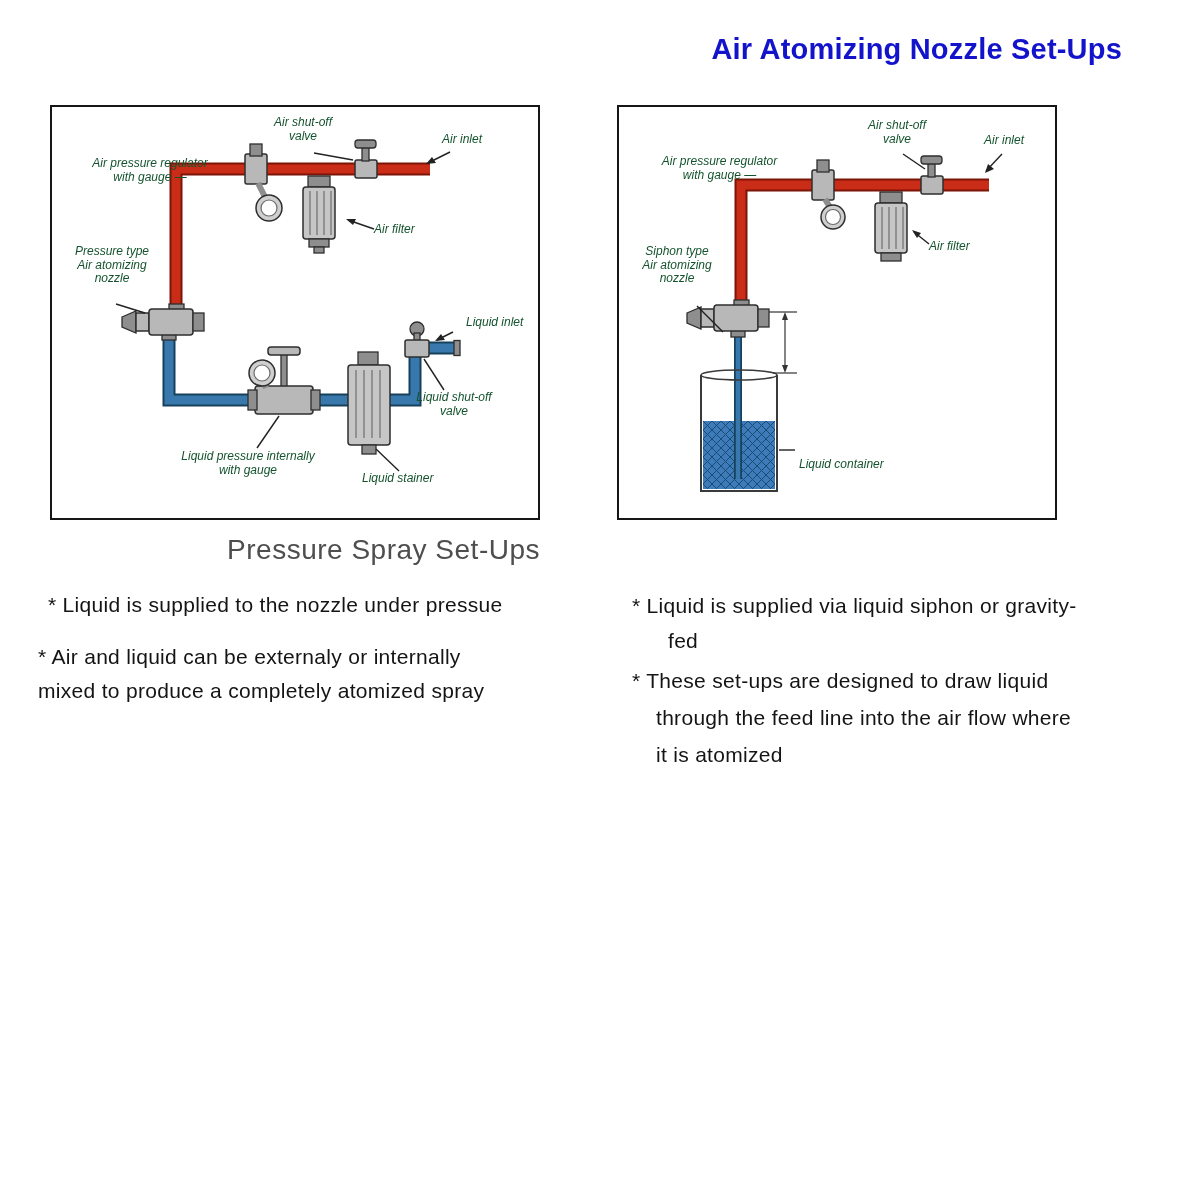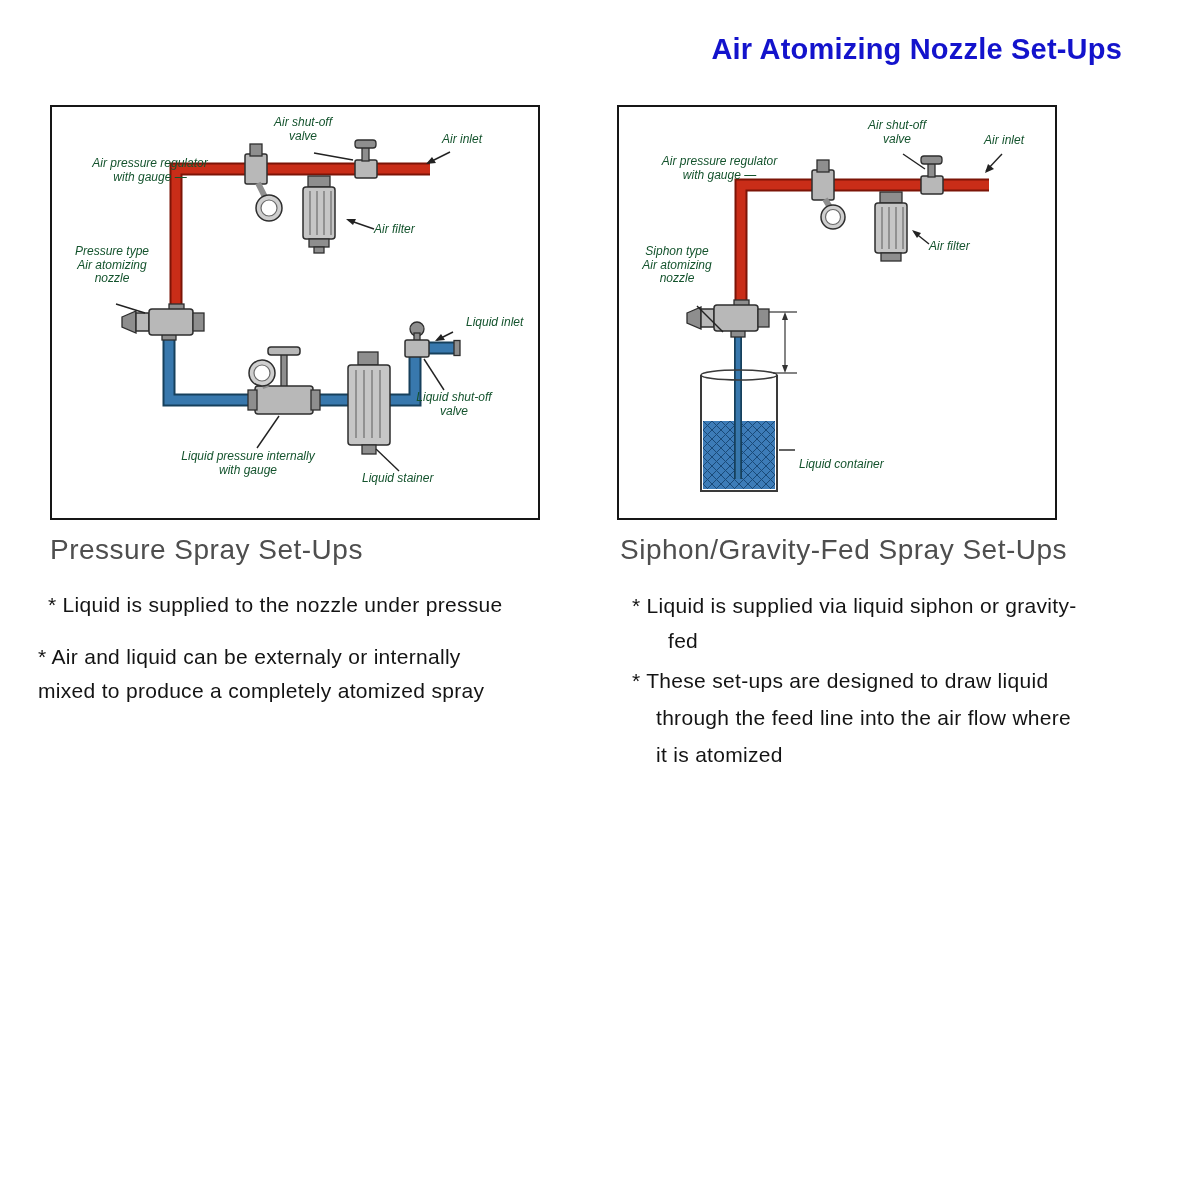--- a/index.html
+++ b/index.html
@@ -22,21 +22,21 @@
   .gauge-o{fill:#cfcfcf;stroke:#2e2e2e;stroke-width:1.5;}
   .gauge-i{fill:#ffffff;stroke:#6a6a6a;stroke-width:1.2;}
   .leader{stroke:#222;stroke-width:1.4;fill:none;}
   .ahead{fill:#222;stroke:none;}
   .hatch{stroke:#1a4a78;stroke-width:1;}
   .beaker{fill:none;stroke:#3a3a3a;stroke-width:2;}
   .dim{stroke:#333;stroke-width:1.2;fill:none;}
   .dimhead{fill:#333;}
   .lbl{position:absolute;color:#14532d;font-size:12px;line-height:1.13;text-align:center;white-space:nowrap;font-style:italic;}
   .lbl.la{text-align:left;}
-  .caption{position:absolute;font-size:28px;color:#4e4e4e;letter-spacing:0.5px;white-space:nowrap;text-align:left;}
+  .caption{position:absolute;font-size:28px;color:#4e4e4e;letter-spacing:0.5px;white-space:nowrap;text-align:right;}
   .bullets{position:absolute;font-size:21px;color:#141414;letter-spacing:0.3px;white-space:nowrap;}
 </style>
 </head>
 <body>
 
 <div class="page">
 
   <div class="title">Air Atomizing Nozzle Set-Ups</div>
 
   <div class="panel" id="panel-left">
@@ -273,21 +273,20 @@
     <div class="lbl la" style="left:310px;top:133px;width:85px;">Air filter</div>
     <div class="lbl" style="left:8px;top:138px;width:100px;">
       <div>Siphon type</div>
       <div>Air atomizing</div>
       <div>nozzle</div>
     </div>
     <div class="lbl la" style="left:180px;top:351px;width:170px;">Liquid container</div>
   </div>
 
   <div class="caption" style="left:50px;top:534px;width:490px;">Pressure Spray Set-Ups</div>
-  <div class="caption" style="left:620px;top:534px;width:506px;">Siphon/Gravity-Fed Spray Set-Ups</div>
 
   <div class="bullets" style="left:38px;top:588px;line-height:34px;margin-left:10px;">
     <div>* Liquid is supplied to the nozzle under pressue</div>
   </div>
   <div class="bullets" style="left:38px;top:640px;line-height:34px;">
     <div>* Air and liquid can be externaly or internally</div>
     <div>mixed to produce a completely atomized spray</div>
   </div>
 
   <div class="bullets" style="left:632px;top:588px;line-height:35px;">

